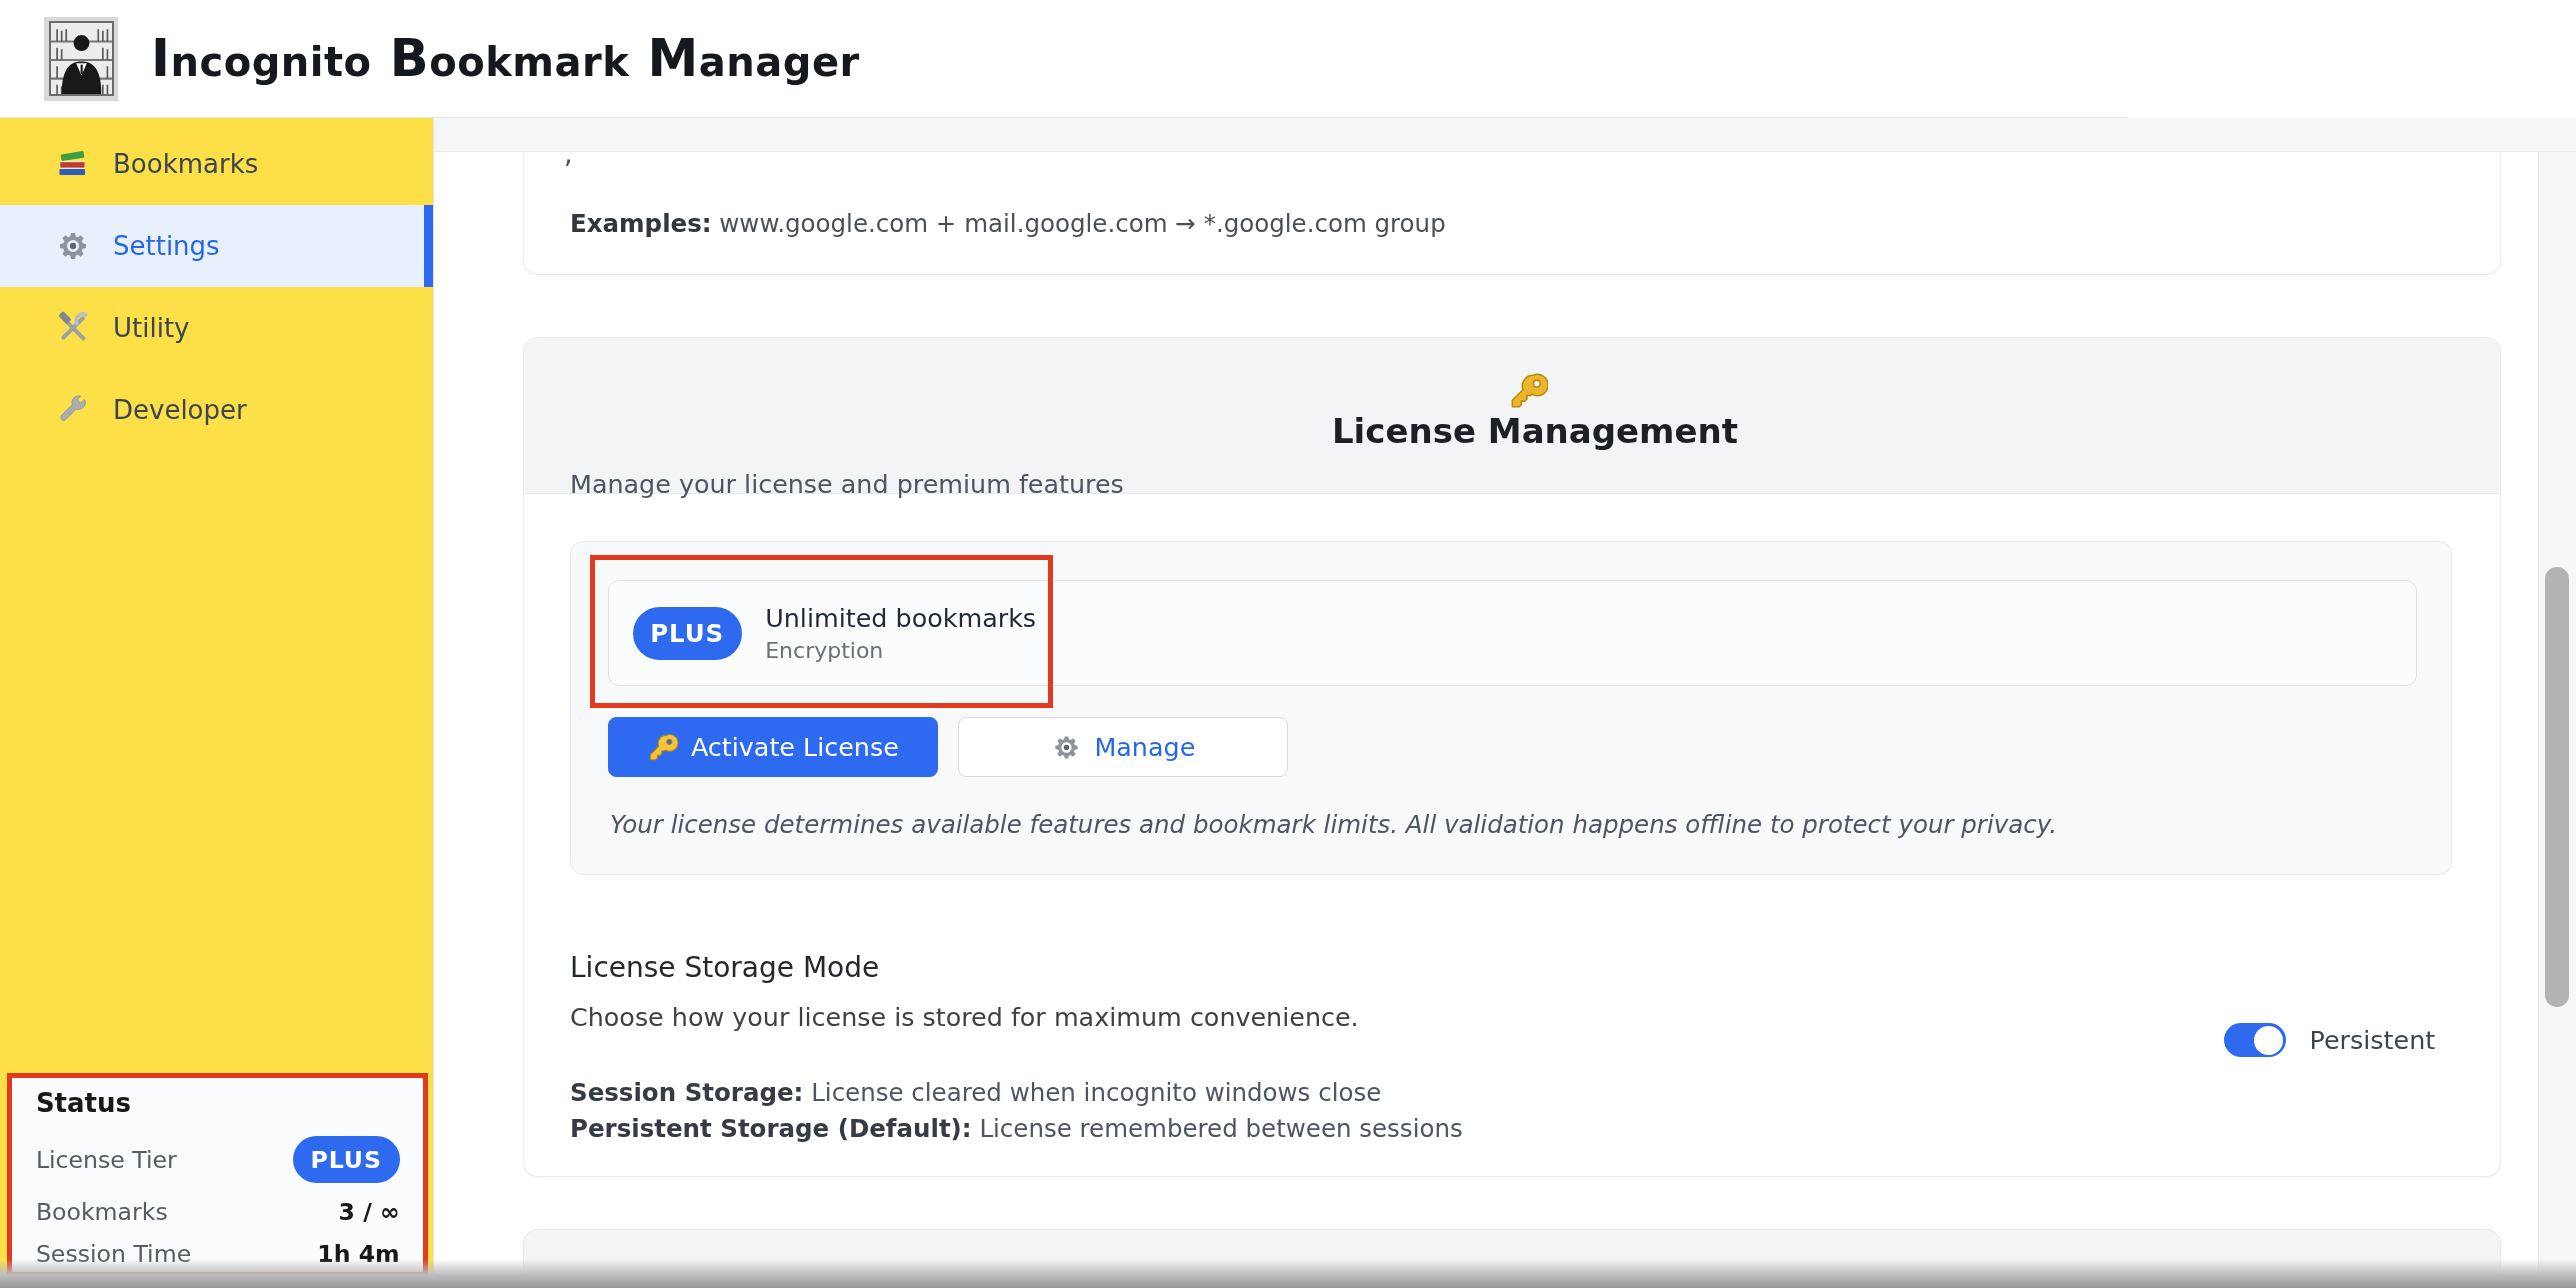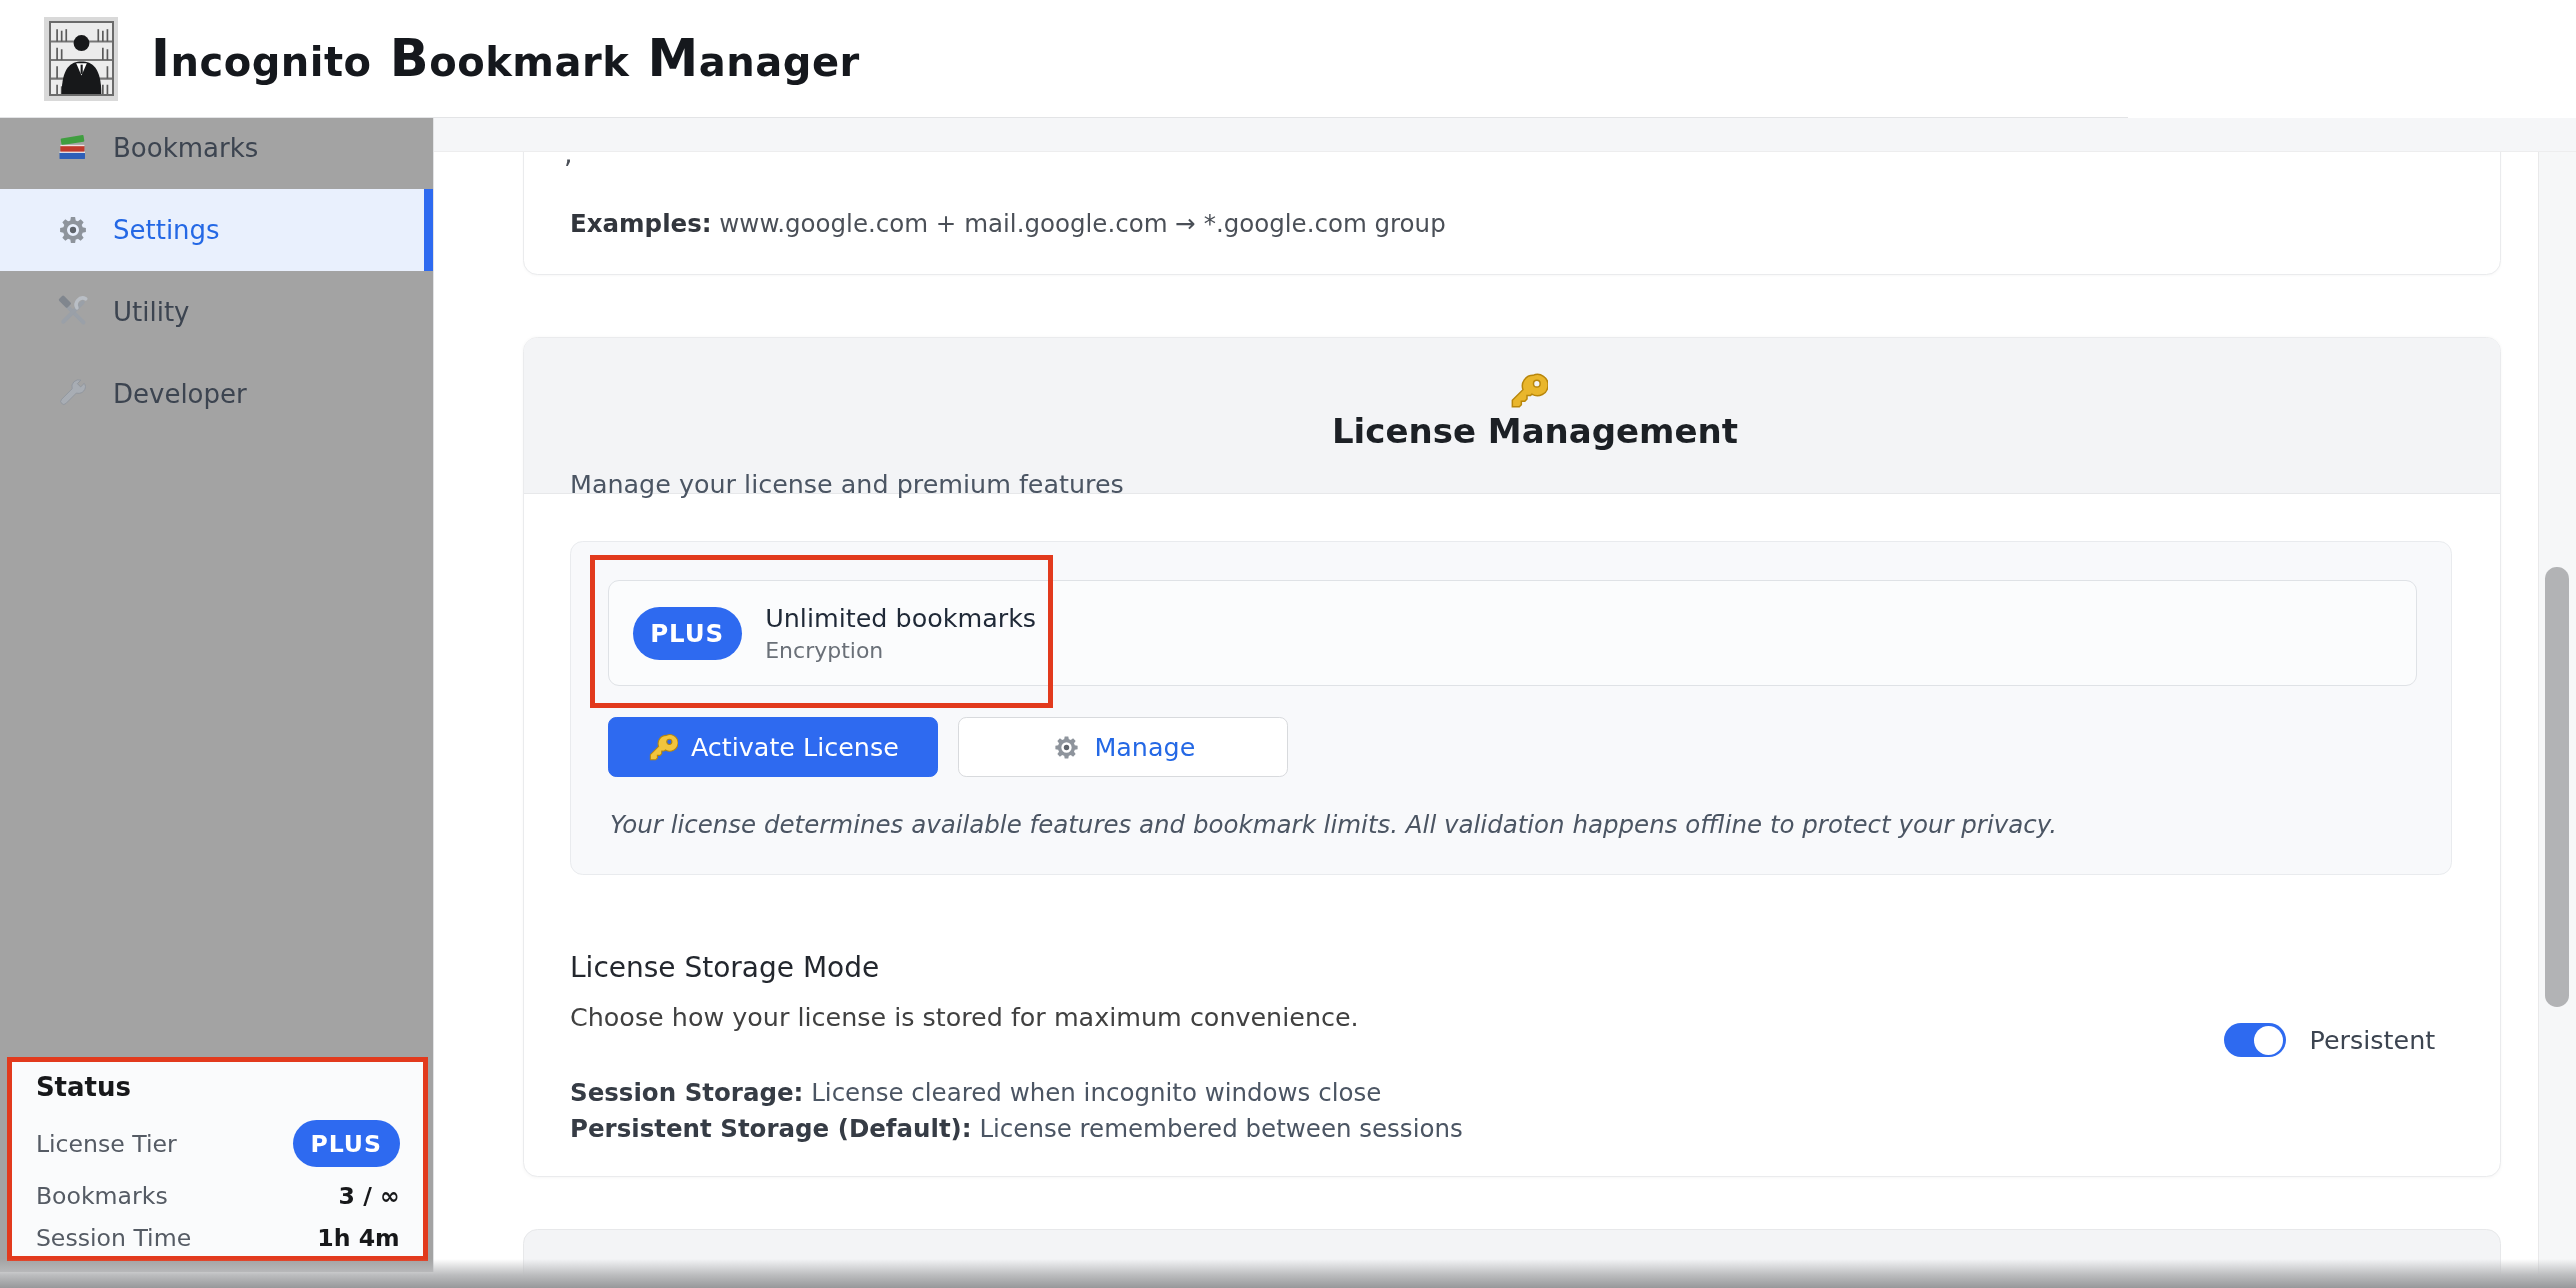--- a/index.html
+++ b/index.html
@@ -11,21 +11,21 @@
             border-bottom:1.8px solid #e3e4e6; display:flex; align-items:center; z-index:30; }
   .logo-frame { width:74px; height:84px; margin-left:44px; background:#d9d9d9; padding:4.5px;
                 display:flex; }
   .logo-inner { flex:1; background:#efefef; border:2.7px solid #6b6b6b; }
   .app-title { margin-left:33px; font-weight:bold; color:#15181d; letter-spacing:0.5px; }
   .app-title .lead { font-size:51px; }
   .app-title .rest { font-size:40px; }
   .app-title .word { margin-right:12.7px; }
 
   
-  .sidebar { position:absolute; left:0; top:102px; width:434px; height:1170px; background:#a3a3a3;
+  .sidebar { position:absolute; left:0; top:118px; width:434px; height:1170px; background:#fde047;
              border-right:1.8px solid #e2e3e5; z-index:20; }
   .nav { position:absolute; left:0; top:5.4px; width:100%; }
   .nav-item { height:82px; display:flex; align-items:center; cursor:pointer; }
   .nav-item .nico { width:40px; height:40px; margin-left:53px; display:flex; align-items:center; justify-content:center; }
   .nav-item .nlabel { margin-left:20px; font-size:26px; color:#3c4450; }
   .nav-item.active { background:#e9f0fd; border-right:9px solid #2e6af0; }
   .nav-item.active .nlabel { color:#2468e5; }
 
   .status-box { position:absolute; left:7.3px; top:955px; width:421px; height:204px;
                 border:5.4px solid #e23a1d; background:#fafbfc; padding:9px 23.6px 7.3px 23.6px; }

